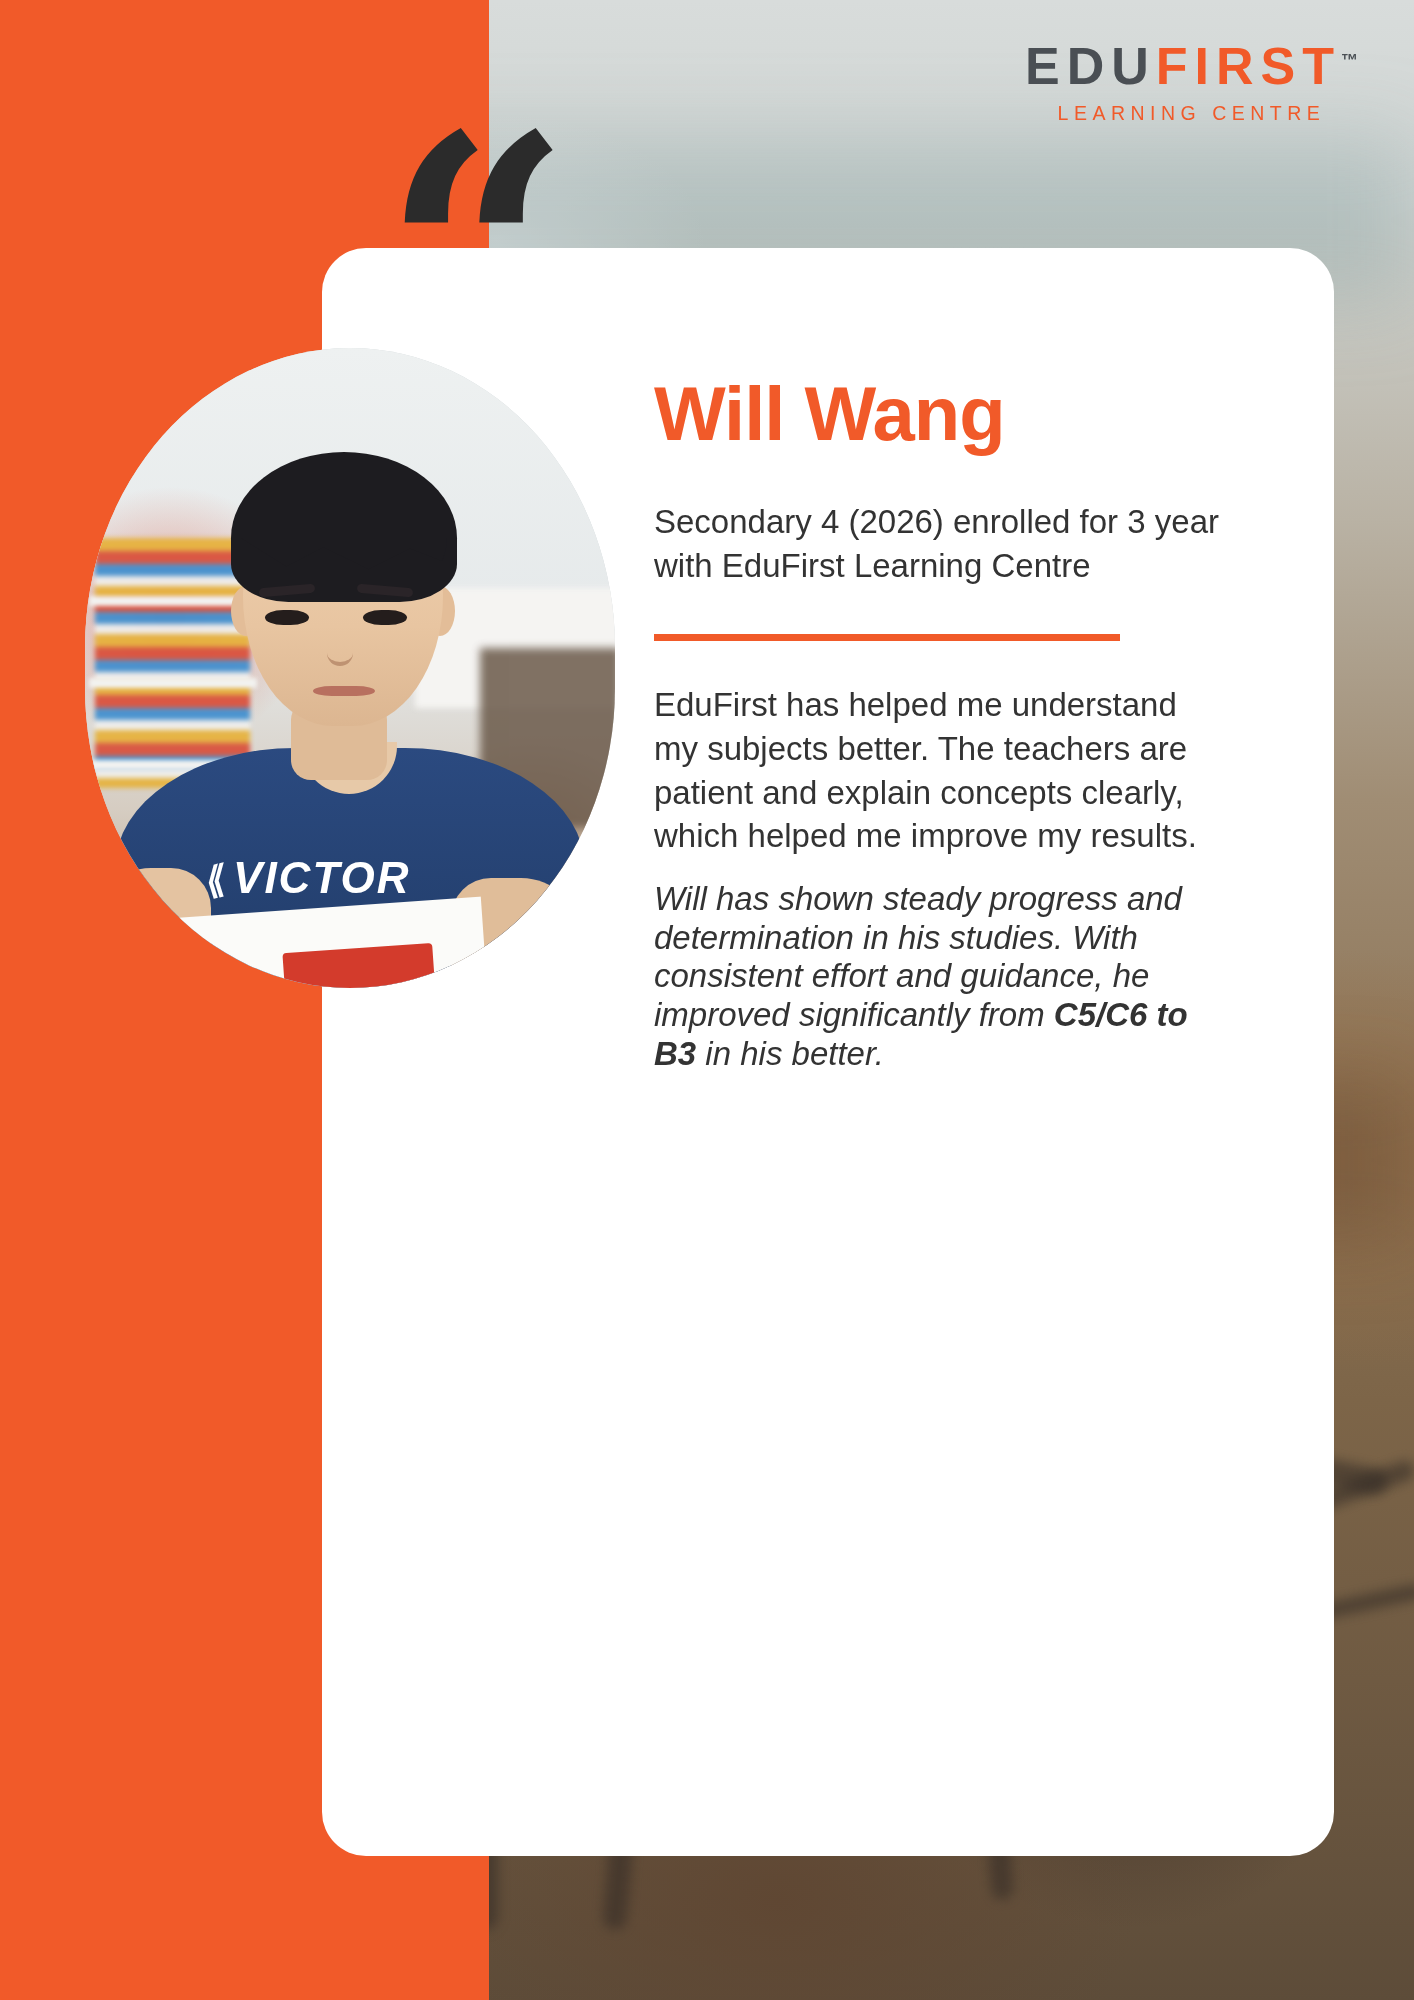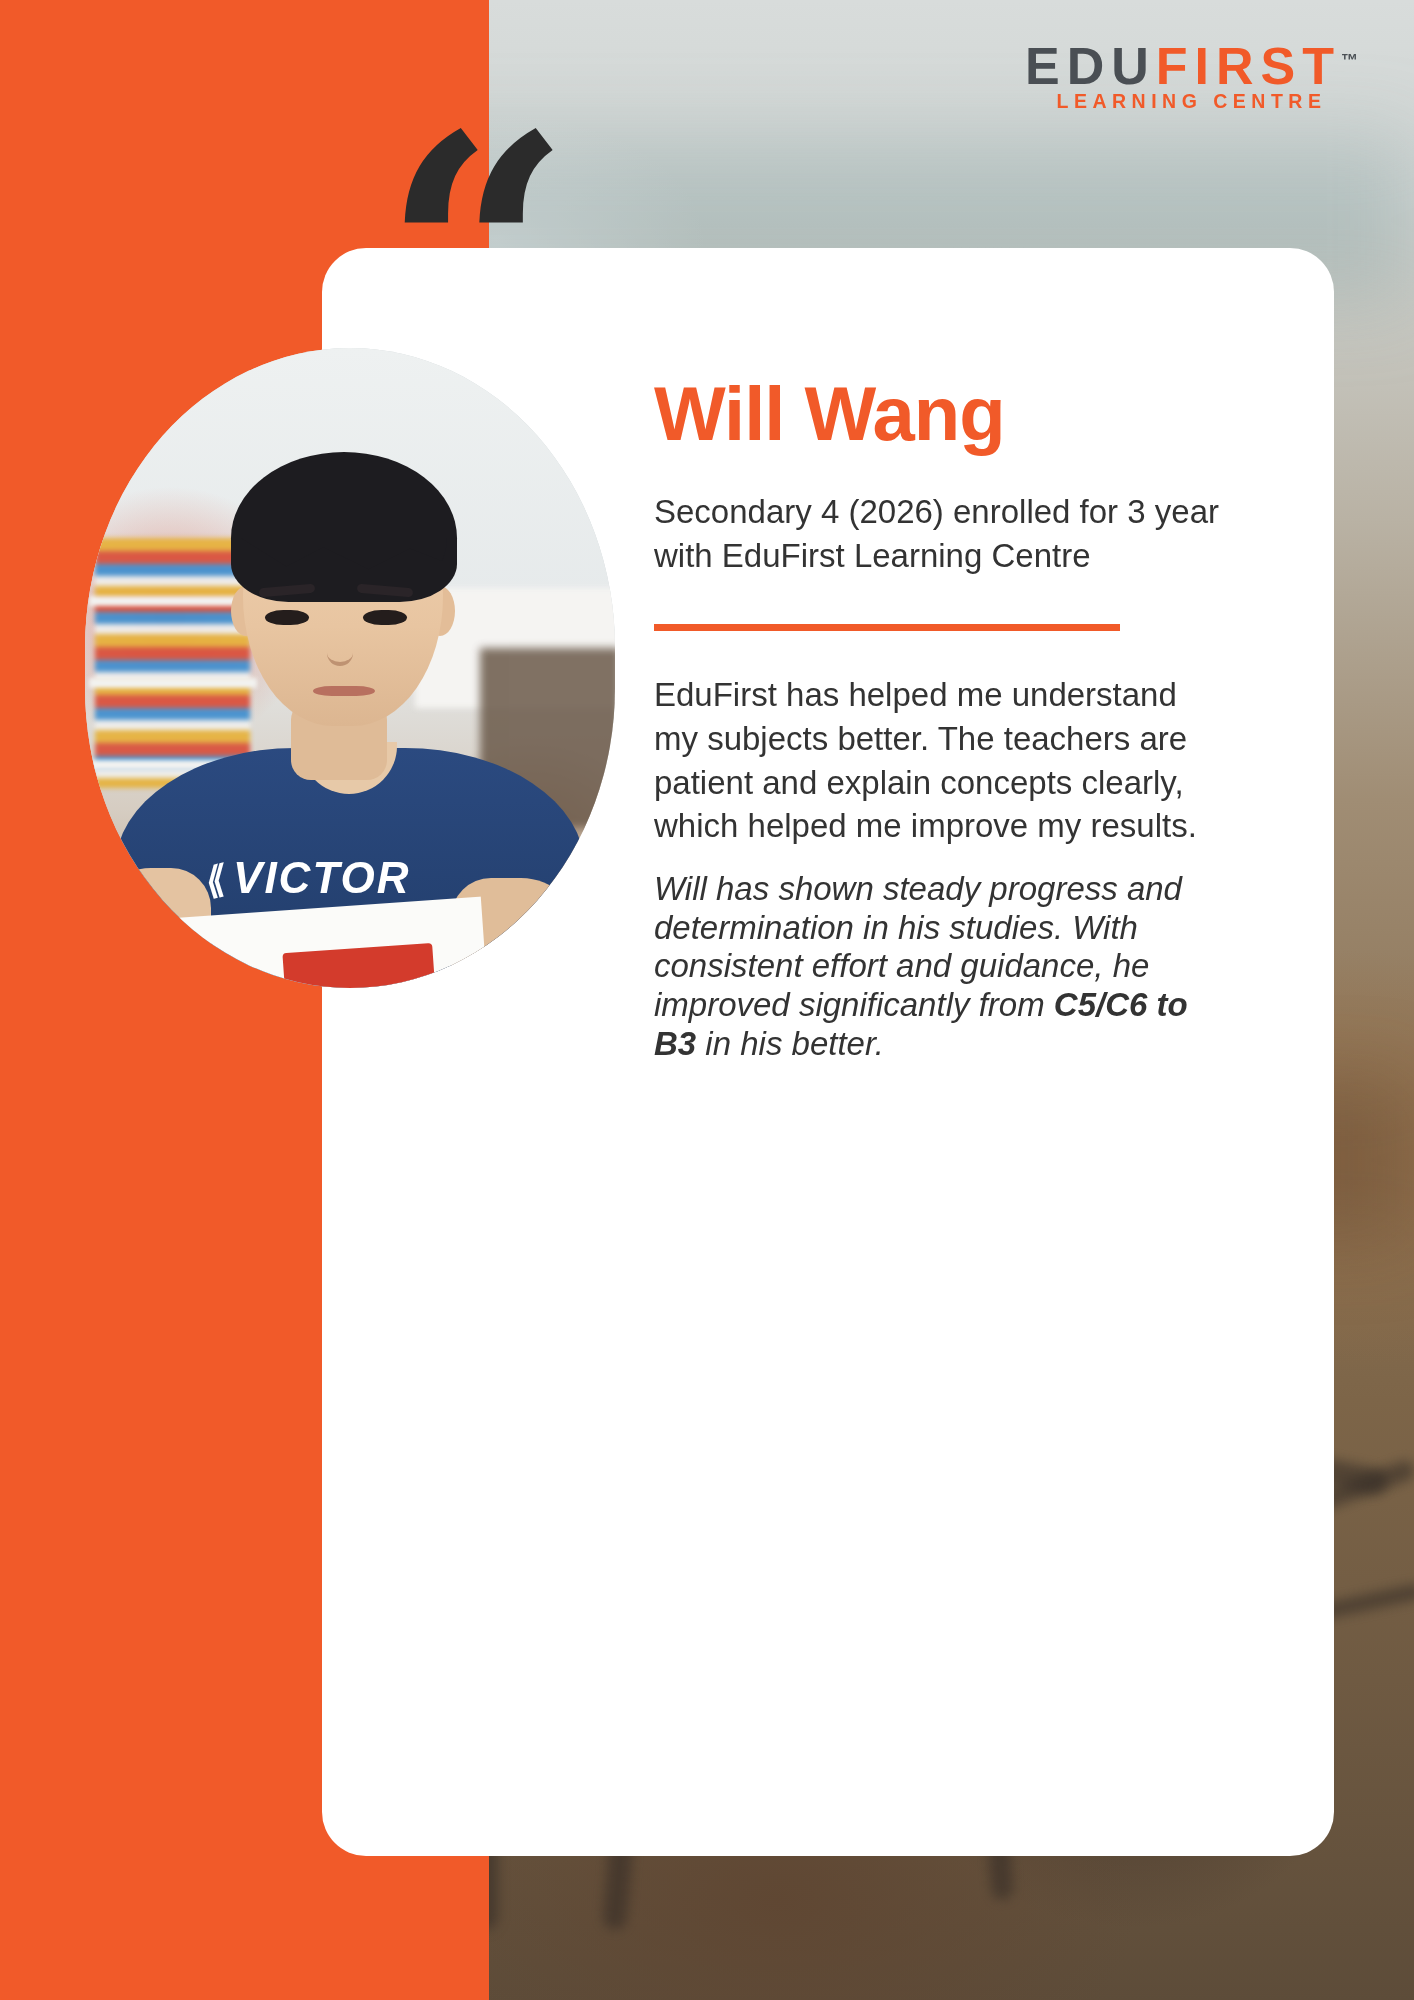--- a/index.html
+++ b/index.html
@@ -100,22 +100,23 @@
   .logo-edu { color: #4a4f54; }
   .logo-first { color: #F15A29; }
   .logo-tm {
     font-size: 17px;
     color: #4a4f54;
     vertical-align: super;
     letter-spacing: 0;
     font-weight: bold;
   }
   .logo-sub {
+    margin-top: 12px;
     font-size: 19.5px;
-    font-weight: bold;
+    font-weight: normal;
     letter-spacing: 5.5px;
     color: #F15A29;
     white-space: nowrap;
   }
 
   
   .card {
     position: absolute;
     left: 322px;
     top: 248px;
@@ -343,21 +344,21 @@
     width: 620px;
   }
   .student-name {
     font-size: 76px;
     font-weight: bold;
     color: #F15A29;
     line-height: 1;
     letter-spacing: -1px;
   }
   .student-meta {
-    margin-top: 38px;
+    margin-top: 48px;
     font-size: 33px;
     line-height: 1.33;
     color: #333333;
   }
   .divider {
     margin-top: 46px;
     width: 466px;
     height: 7px;
     background: #F15A29;
   }

